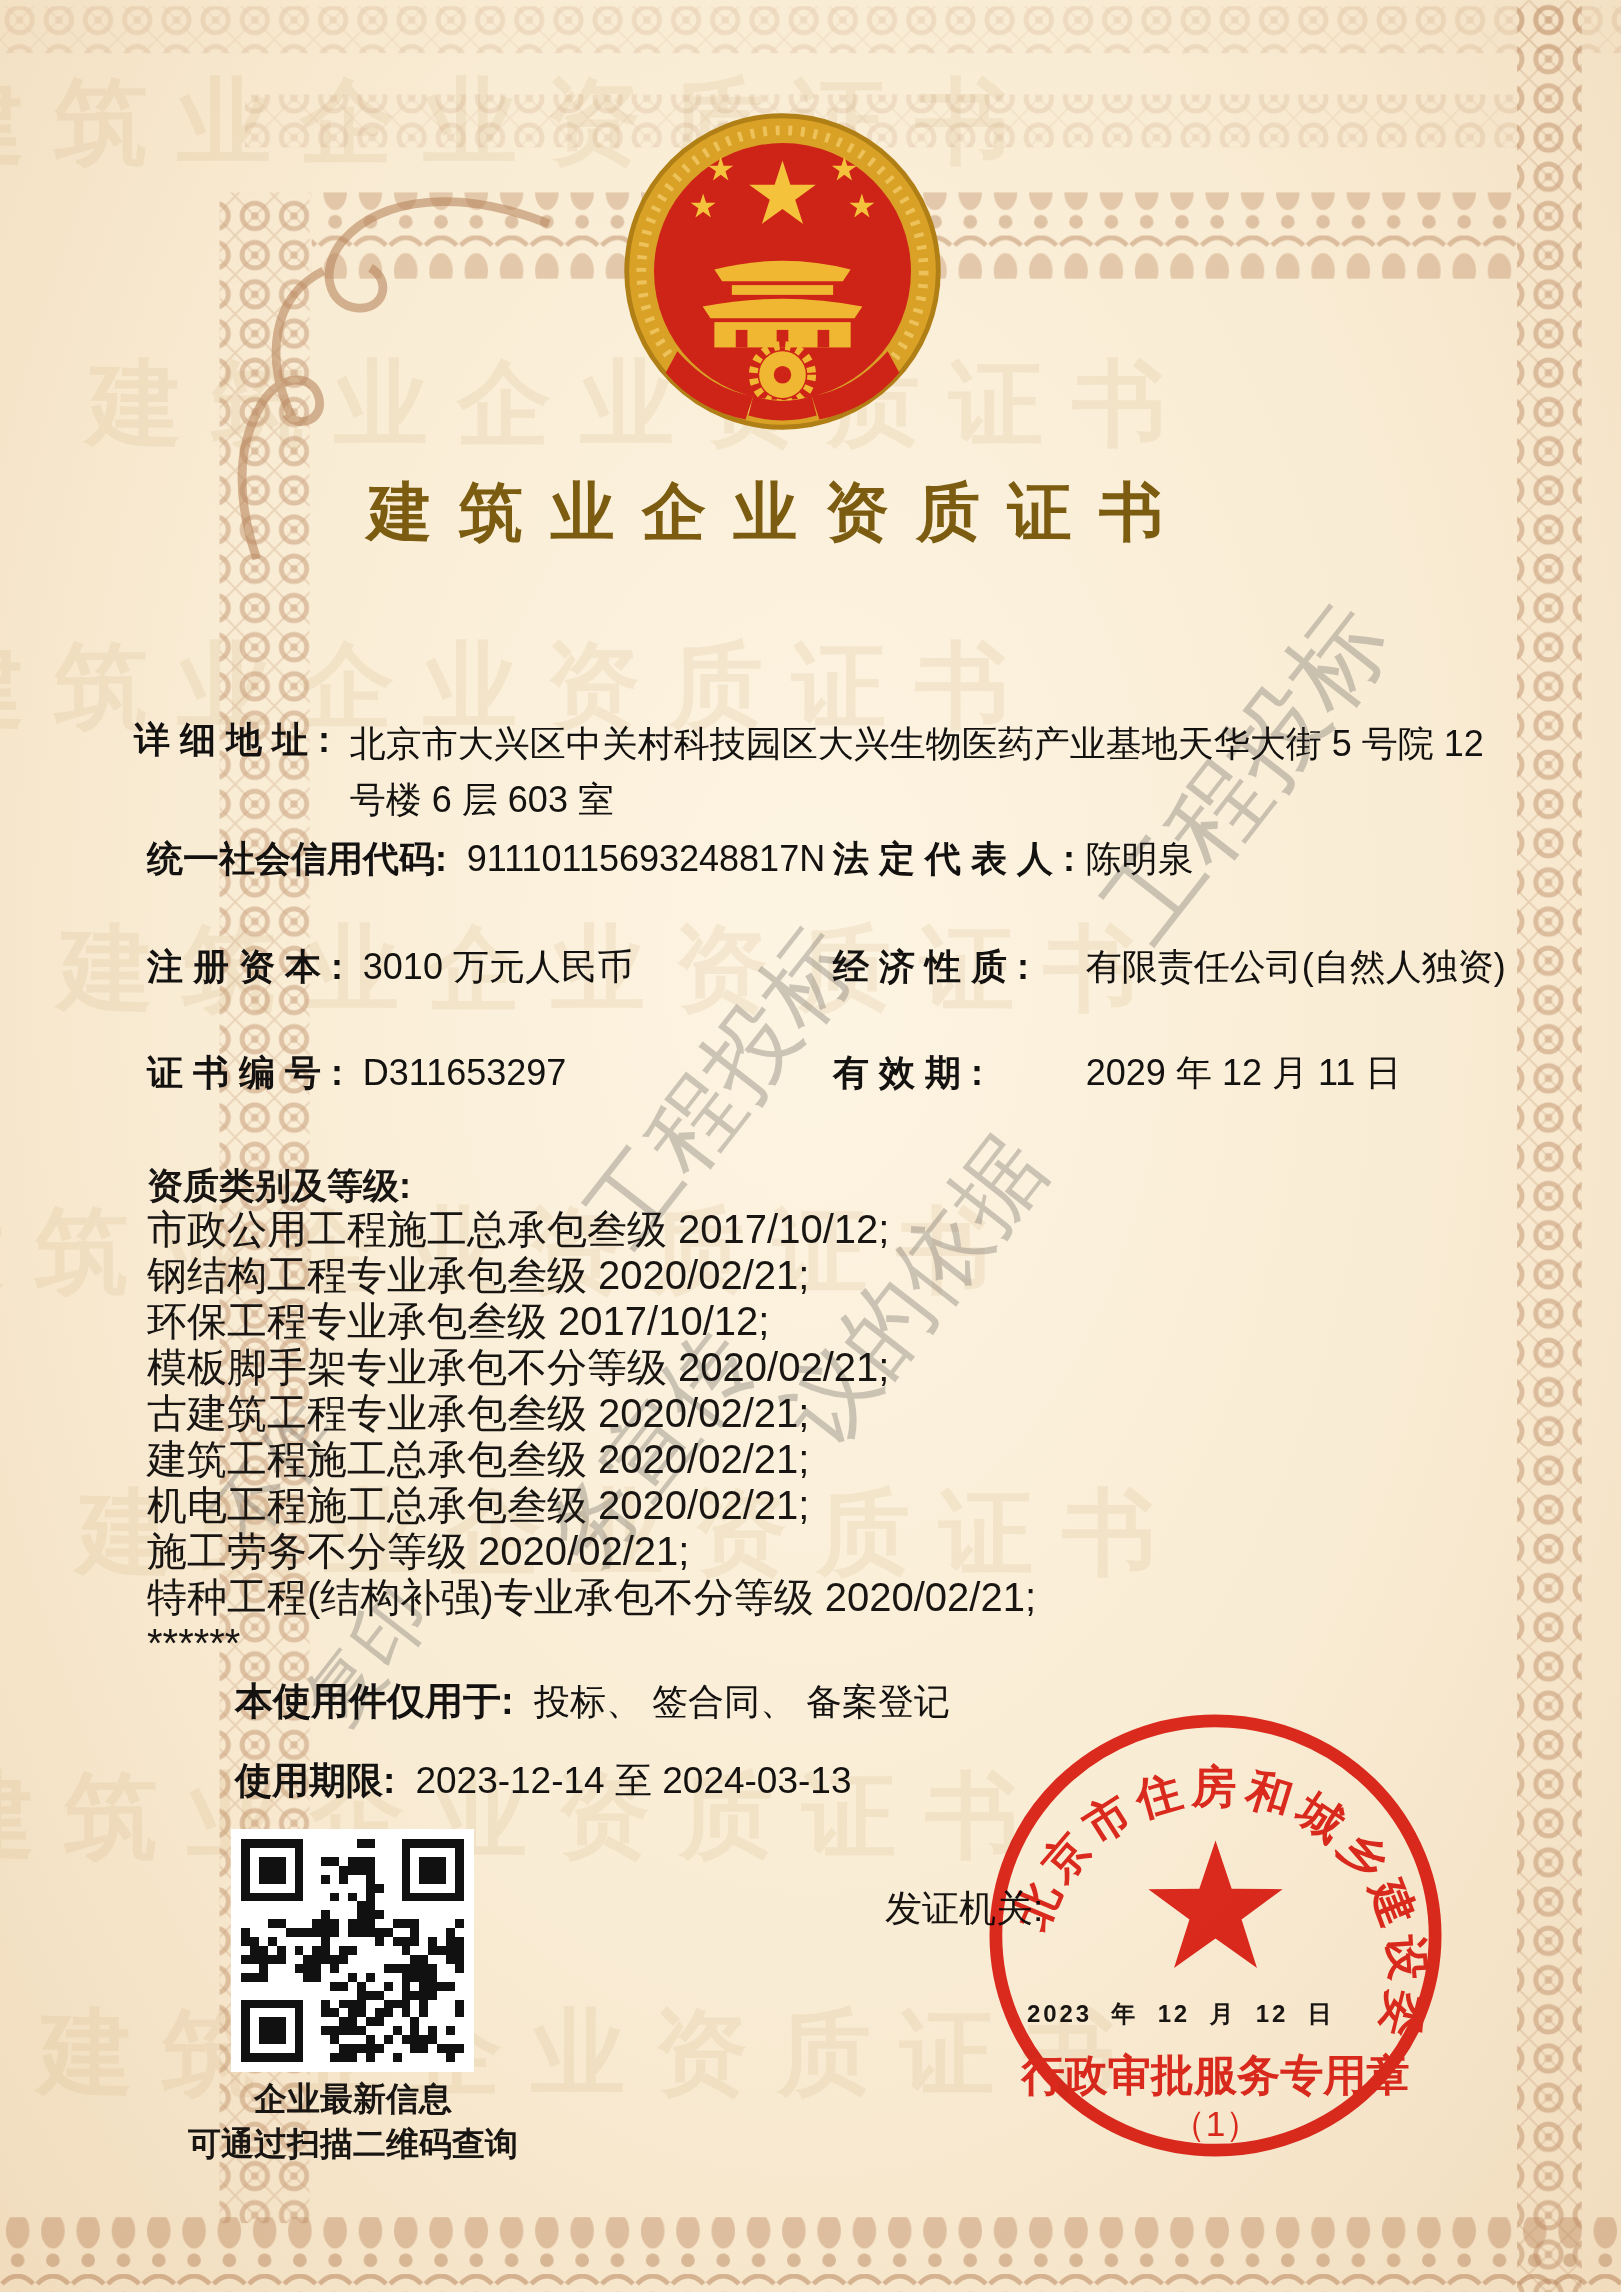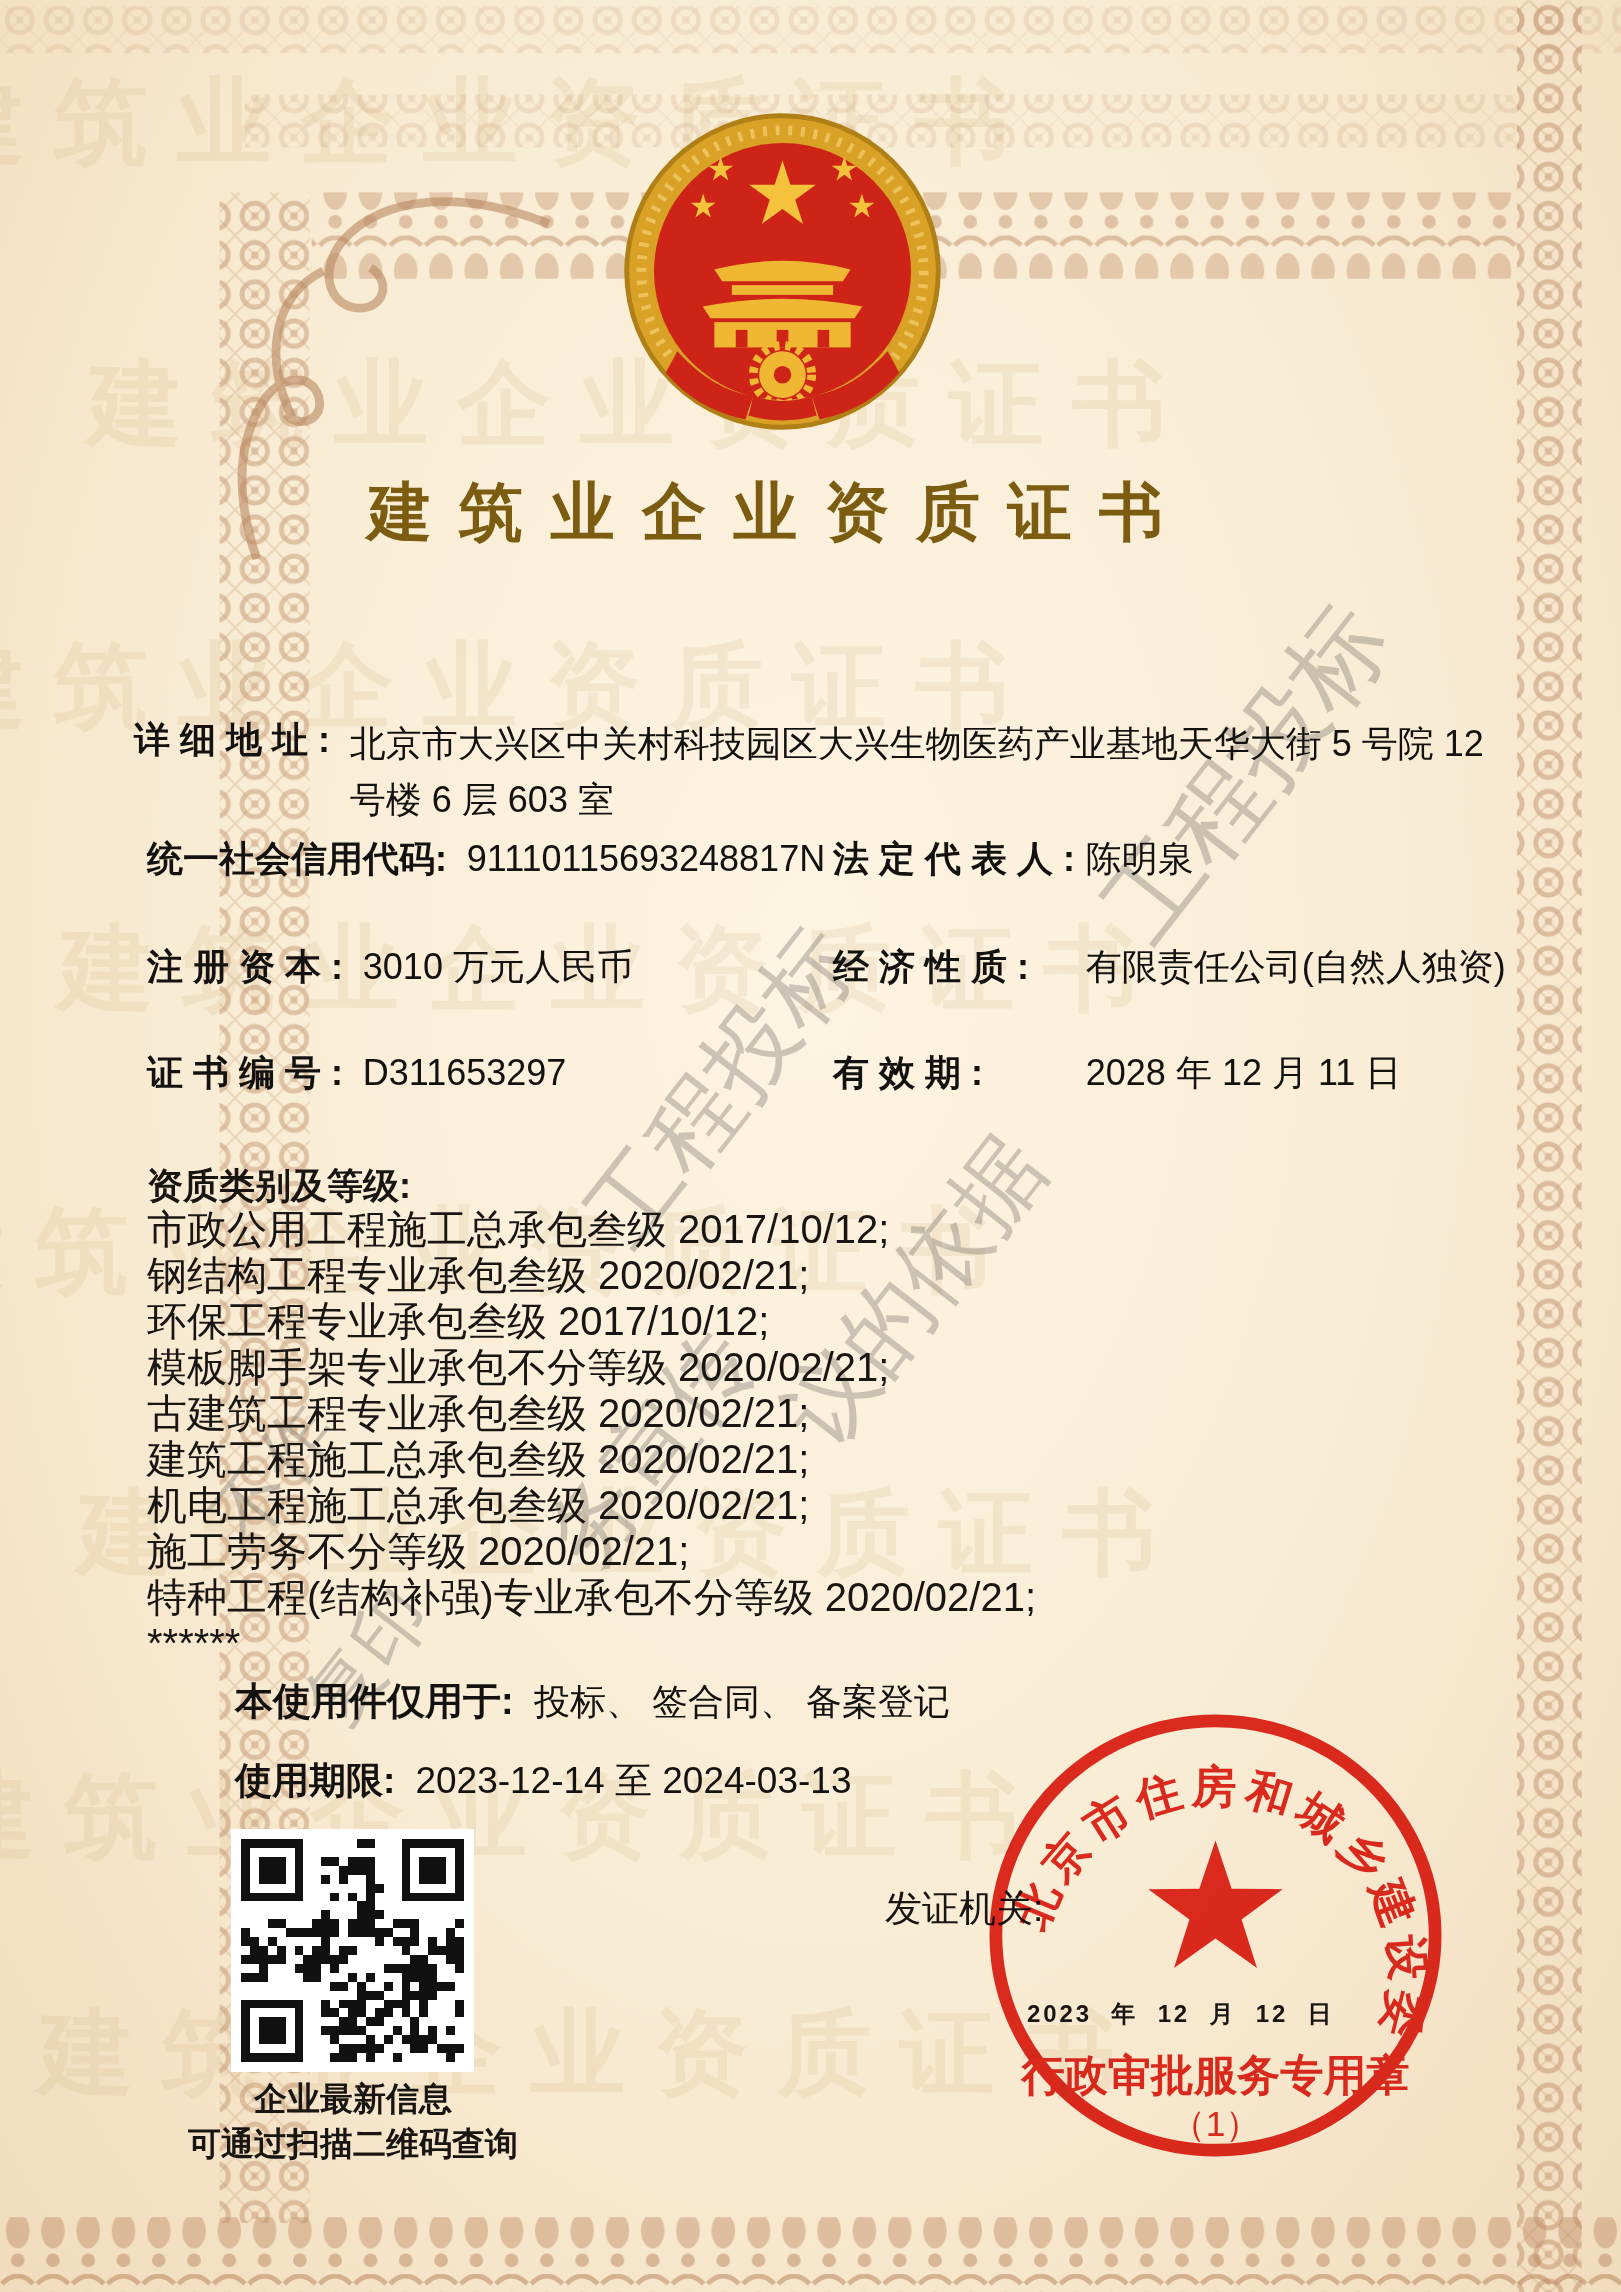--- a/index.html
+++ b/index.html
@@ -154,21 +154,21 @@
     <span class="flabel">注 册 资 本 :</span>
     <span class="fvalue">3010 万元人民币</span>
     <span class="flabel col2l">经 济 性 质 :</span>
     <span class="fvalue col2v">有限责任公司(自然人独资)</span>
   </div>
 
   <div class="frow" style="left:147px;top:1049px">
     <span class="flabel">证 书 编 号 :</span>
     <span class="fvalue">D311653297</span>
     <span class="flabel col2l">有  效  期  :</span>
-    <span class="fvalue col2v">2028 年 12 月 11 日</span>
+    <span class="fvalue col2v">2029 年 12 月 11 日</span>
   </div>
 
   <div class="qual-heading">资质类别及等级:</div>
   <div id="qual-list">
       <div>市政公用工程施工总承包叁级 2017/10/12;</div>
       <div>钢结构工程专业承包叁级 2020/02/21;</div>
       <div>环保工程专业承包叁级 2017/10/12;</div>
       <div>模板脚手架专业承包不分等级 2020/02/21;</div>
       <div>古建筑工程专业承包叁级 2020/02/21;</div>
       <div>建筑工程施工总承包叁级 2020/02/21;</div>

